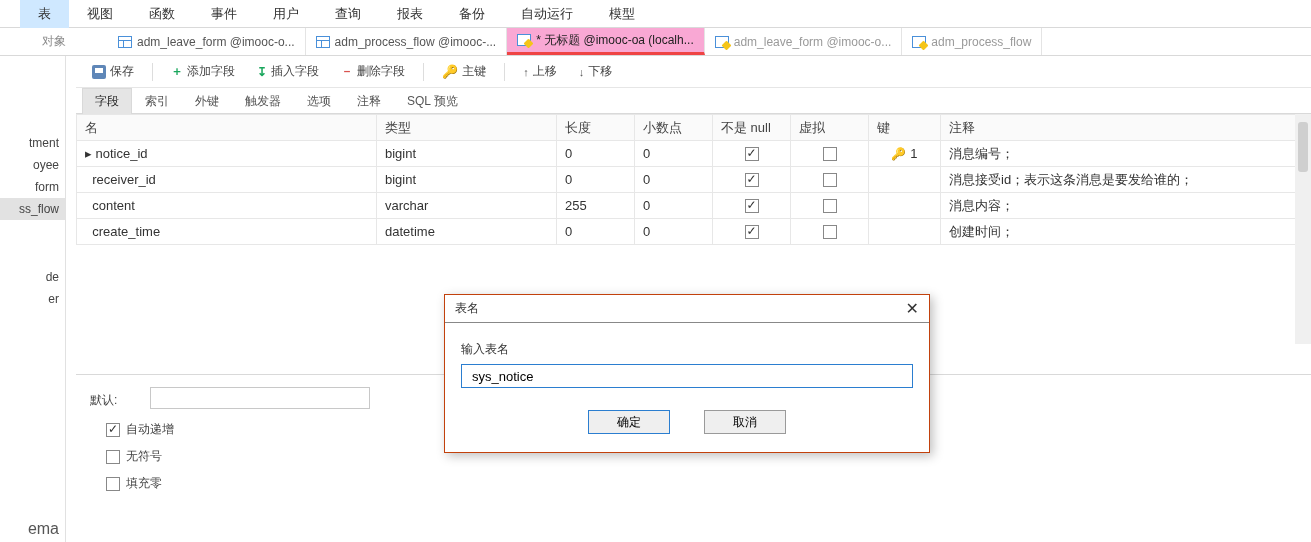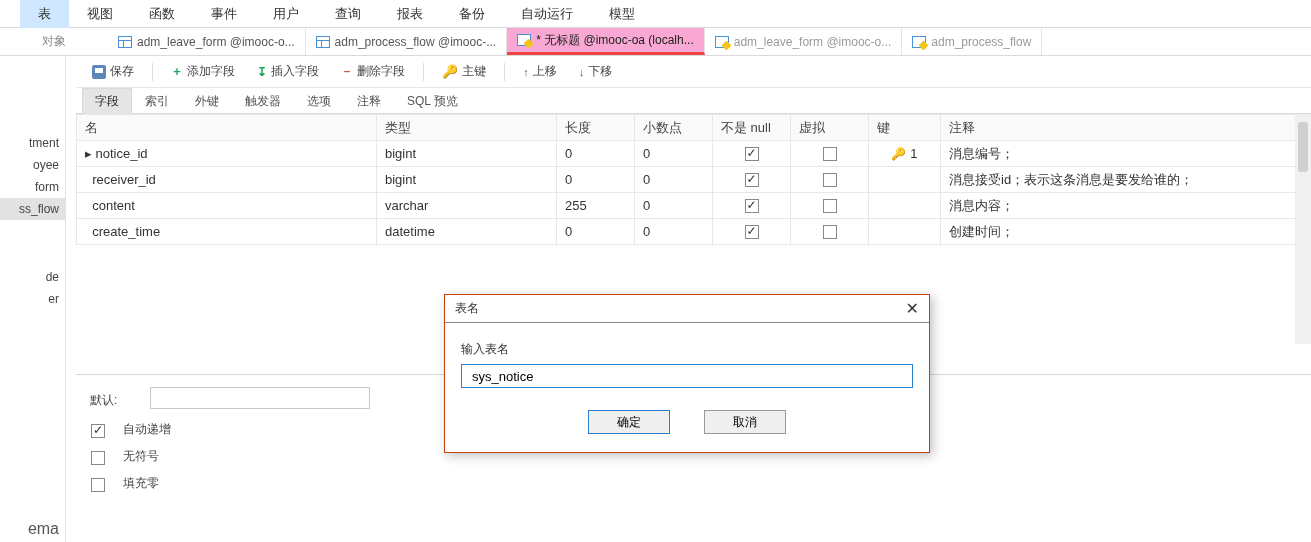--- a/index.html
+++ b/index.html
@@ -215,21 +215,21 @@
     margin-bottom: 12px;
   }
   .propspanel .row label { width: 46px; }
   .propspanel .row input[type=text]{
     width: 220px;
     height: 22px;
     border: 1px solid #c8c8c8;
     padding: 0 4px;
   }
   .propspanel .chk-row{
-    display:flex;align-items:flex-end;gap:18px;margin:10px 1px;
+    display:flex;align-items:center;gap:6px;margin:10px 16px;
   }
 
   
   .modal {
     position: absolute;
     left: 444px;
     top: 294px;
     width: 486px;
     background: #fff;
     border: 1px solid #c2410c;

